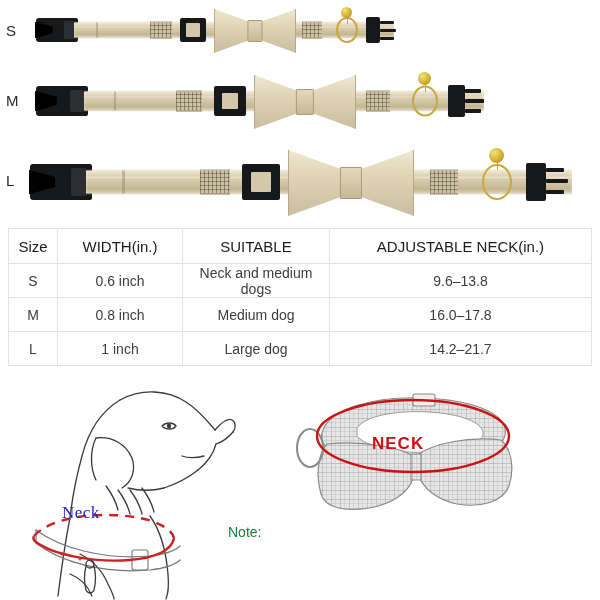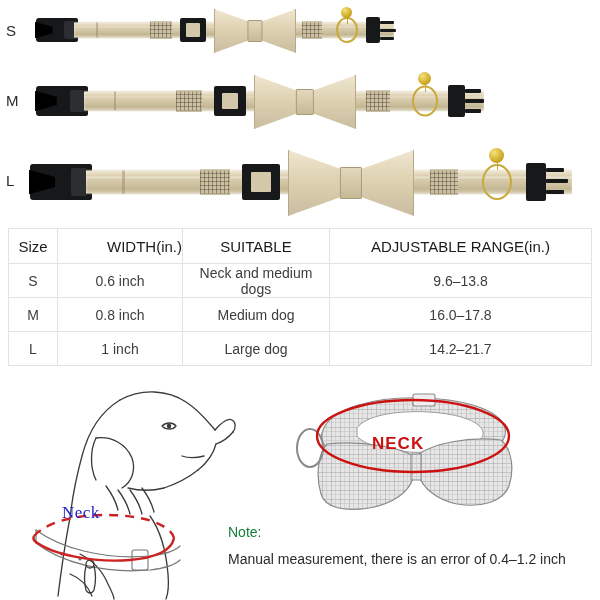--- a/index.html
+++ b/index.html
@@ -100,21 +100,21 @@
     border:1px solid #e2e2e2;text-align:center;
     font-family:"Liberation Sans",sans-serif;
   }
   .size-table th{
     color:#1b1b1b;font-size:15px;font-weight:400;height:34px;padding:0;
   }
   .size-table td{
     color:#3d3d3d;font-size:14px;font-weight:400;height:33px;padding:0;
   }
   .size-table .c-size{width:48px;}
-  .size-table .c-width{width:124px;text-align:right;}
+  .size-table .c-width{width:124px;}
   .size-table .c-suit{width:146px;border-radius:10px;}
 
   
   .dog-fig{position:absolute;left:0;top:378px;width:292px;height:222px;}
   .dog-fig svg{display:block;}
   .neck-label{
     position:absolute;left:62px;top:503px;color:#2222cc;
     font-size:17px;font-family:"Liberation Serif",serif;letter-spacing:.5px;
   }
 
@@ -211,21 +211,21 @@
       <div class="prong" style="left:516px;top:42px;width:18px;height:4px;"></div>
     </div>
   </div>
 
   <table class="size-table">
     <thead>
       <tr>
         <th class="c-size">Size</th>
         <th class="c-width">WIDTH(in.)</th>
         <th class="c-suit">SUITABLE</th>
-        <th>ADJUSTABLE RANGE(in.)</th>
+        <th>ADJUSTABLE NECK(in.)</th>
       </tr>
     </thead>
     <tbody>
       <tr>
         <td>S</td>
         <td>0.6 inch</td>
         <td>Neck and medium dogs</td>
         <td>9.6–13.8</td>
       </tr>
       <tr>
@@ -321,15 +321,14 @@
       <ellipse cx="15" cy="66" rx="13" ry="19" fill="none" stroke="#8a8a8a" stroke-width="2"></ellipse>
 
       <rect x="118" y="12" width="22" height="12" rx="2" fill="#efefef" stroke="#8a8a8a" stroke-width="1.1"></rect>
 
       <ellipse cx="118" cy="54" rx="96" ry="36" fill="none" stroke="#cc1111" stroke-width="2.4"></ellipse>
     </svg>
   </div>
   <div class="neck-label-2">NECK</div>
 
   <div class="note-title">Note:</div>
-  <div class="note-body">Manual measurement, there is an error of 0.4–1.2 inch</div>
 
 </div>
 
 </body></html>

